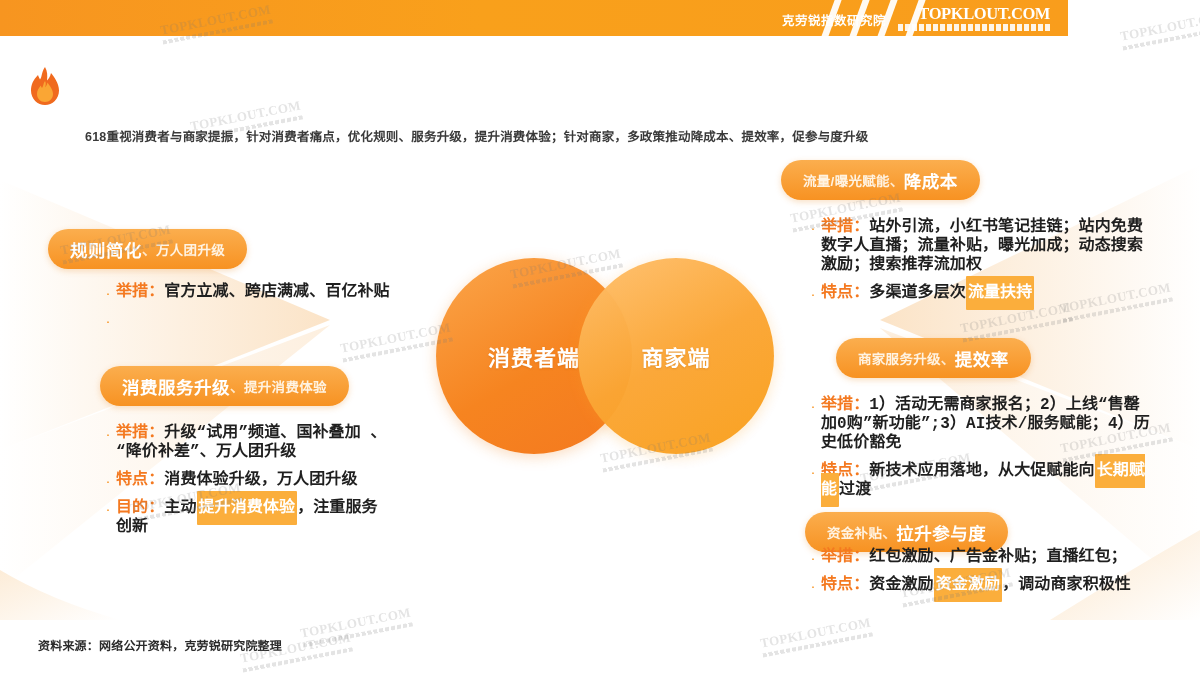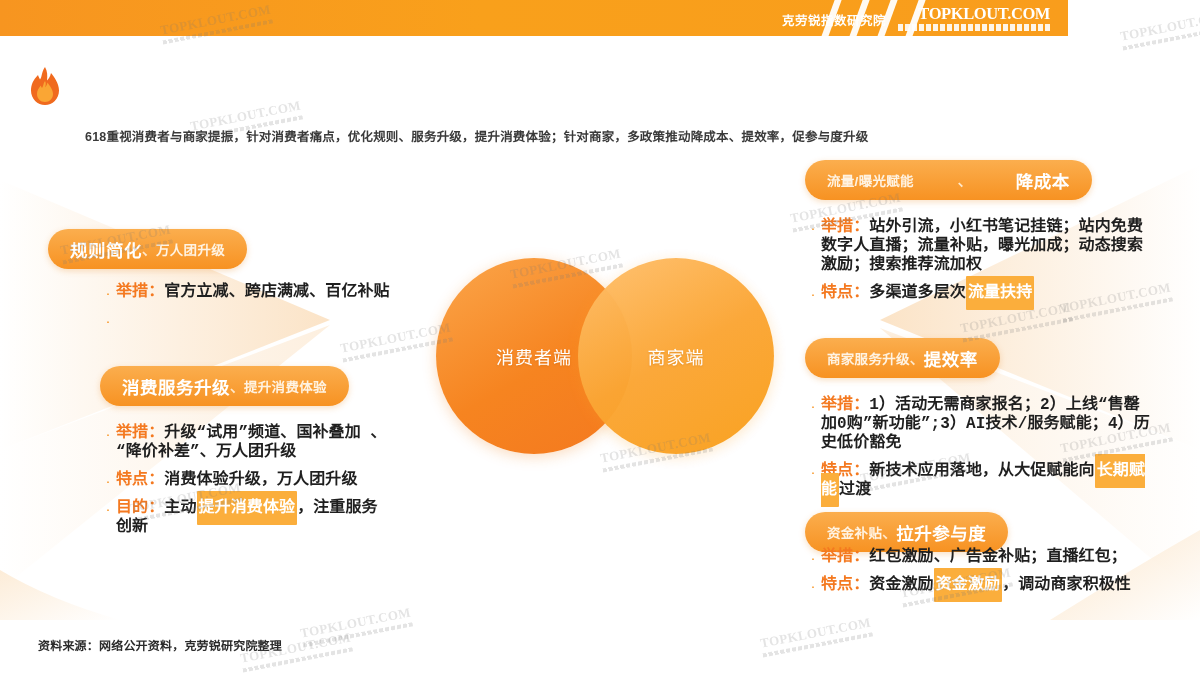--- a/index.html
+++ b/index.html
@@ -57,21 +57,21 @@
     letter-spacing: .2px; white-space: nowrap;
   }
 
   
   .bg-shapes { position: absolute; left: 0; top: 150px; width: 1200px; height: 470px; z-index: 0; }
 
   
   .circle {
     position: absolute; border-radius: 50%;
     display: flex; align-items: center; justify-content: center;
-    color: #ffffff; font-size: 18px; font-weight: 400; letter-spacing: 1px;
+    color: #ffffff; font-size: 22px; font-weight: 700; letter-spacing: 1px;
     text-shadow: 0 1px 2px rgba(180,90,10,.30);
     z-index: 3;
   }
   #circle-consumer {
     left: 436px; top: 258px; width: 196px; height: 196px;
     background: radial-gradient(circle at 32% 28%, #FBA martin, #F5821F);
     background: linear-gradient(150deg, #FBA64B 0%, #F68420 55%, #F4791F 100%);
     box-shadow: 0 3px 14px rgba(240,130,30,.28);
   }
   #circle-merchant {
@@ -229,41 +229,41 @@
       </span>
     </div>
     <div class="b-row">
       <span class="b-dot">·</span>
       <span class="b-txt">
         <span class="lab">目的：</span><span>主动</span><span class="hl">提升消费体验</span><span>，注重服务创新</span>
       </span>
     </div>
   </div>
 
-  <div class="pill" style="left:805px; top:160px;gap:44px;">
+  <div class="pill" style="left:781px; top:160px;">
     <span class="light">流量/曝光赋能</span>
     <span class="sep">、</span>
     <span class="strong">降成本</span>
   </div>
   <div class="bullets" style="left:805px; top:218px; width:350px;">
     <div class="b-row">
       <span class="b-dot">·</span>
       <span class="b-txt">
         <span class="lab">举措：</span><span>站外引流，小红书笔记挂链；站内免费数字人直播；流量补贴，曝光加成；动态搜索激励；搜索推荐流加权</span>
       </span>
     </div>
     <div class="b-row">
       <span class="b-dot">·</span>
       <span class="b-txt">
         <span class="lab">特点：</span><span>多渠道多层次</span><span class="hl">流量扶持</span>
       </span>
     </div>
   </div>
 
-  <div class="pill" style="left:805px; top:338px;">
+  <div class="pill" style="left:836px; top:338px;">
     <span class="light">商家服务升级</span>
     <span class="sep">、</span>
     <span class="strong">提效率</span>
   </div>
   <div class="bullets" style="left:805px; top:396px; width:350px;">
     <div class="b-row">
       <span class="b-dot">·</span>
       <span class="b-txt">
         <span class="lab">举措：</span><span>1）活动无需商家报名；2）上线“售罄加0购”新功能”;3）AI技术/服务赋能；4）历史低价豁免</span>
       </span>

